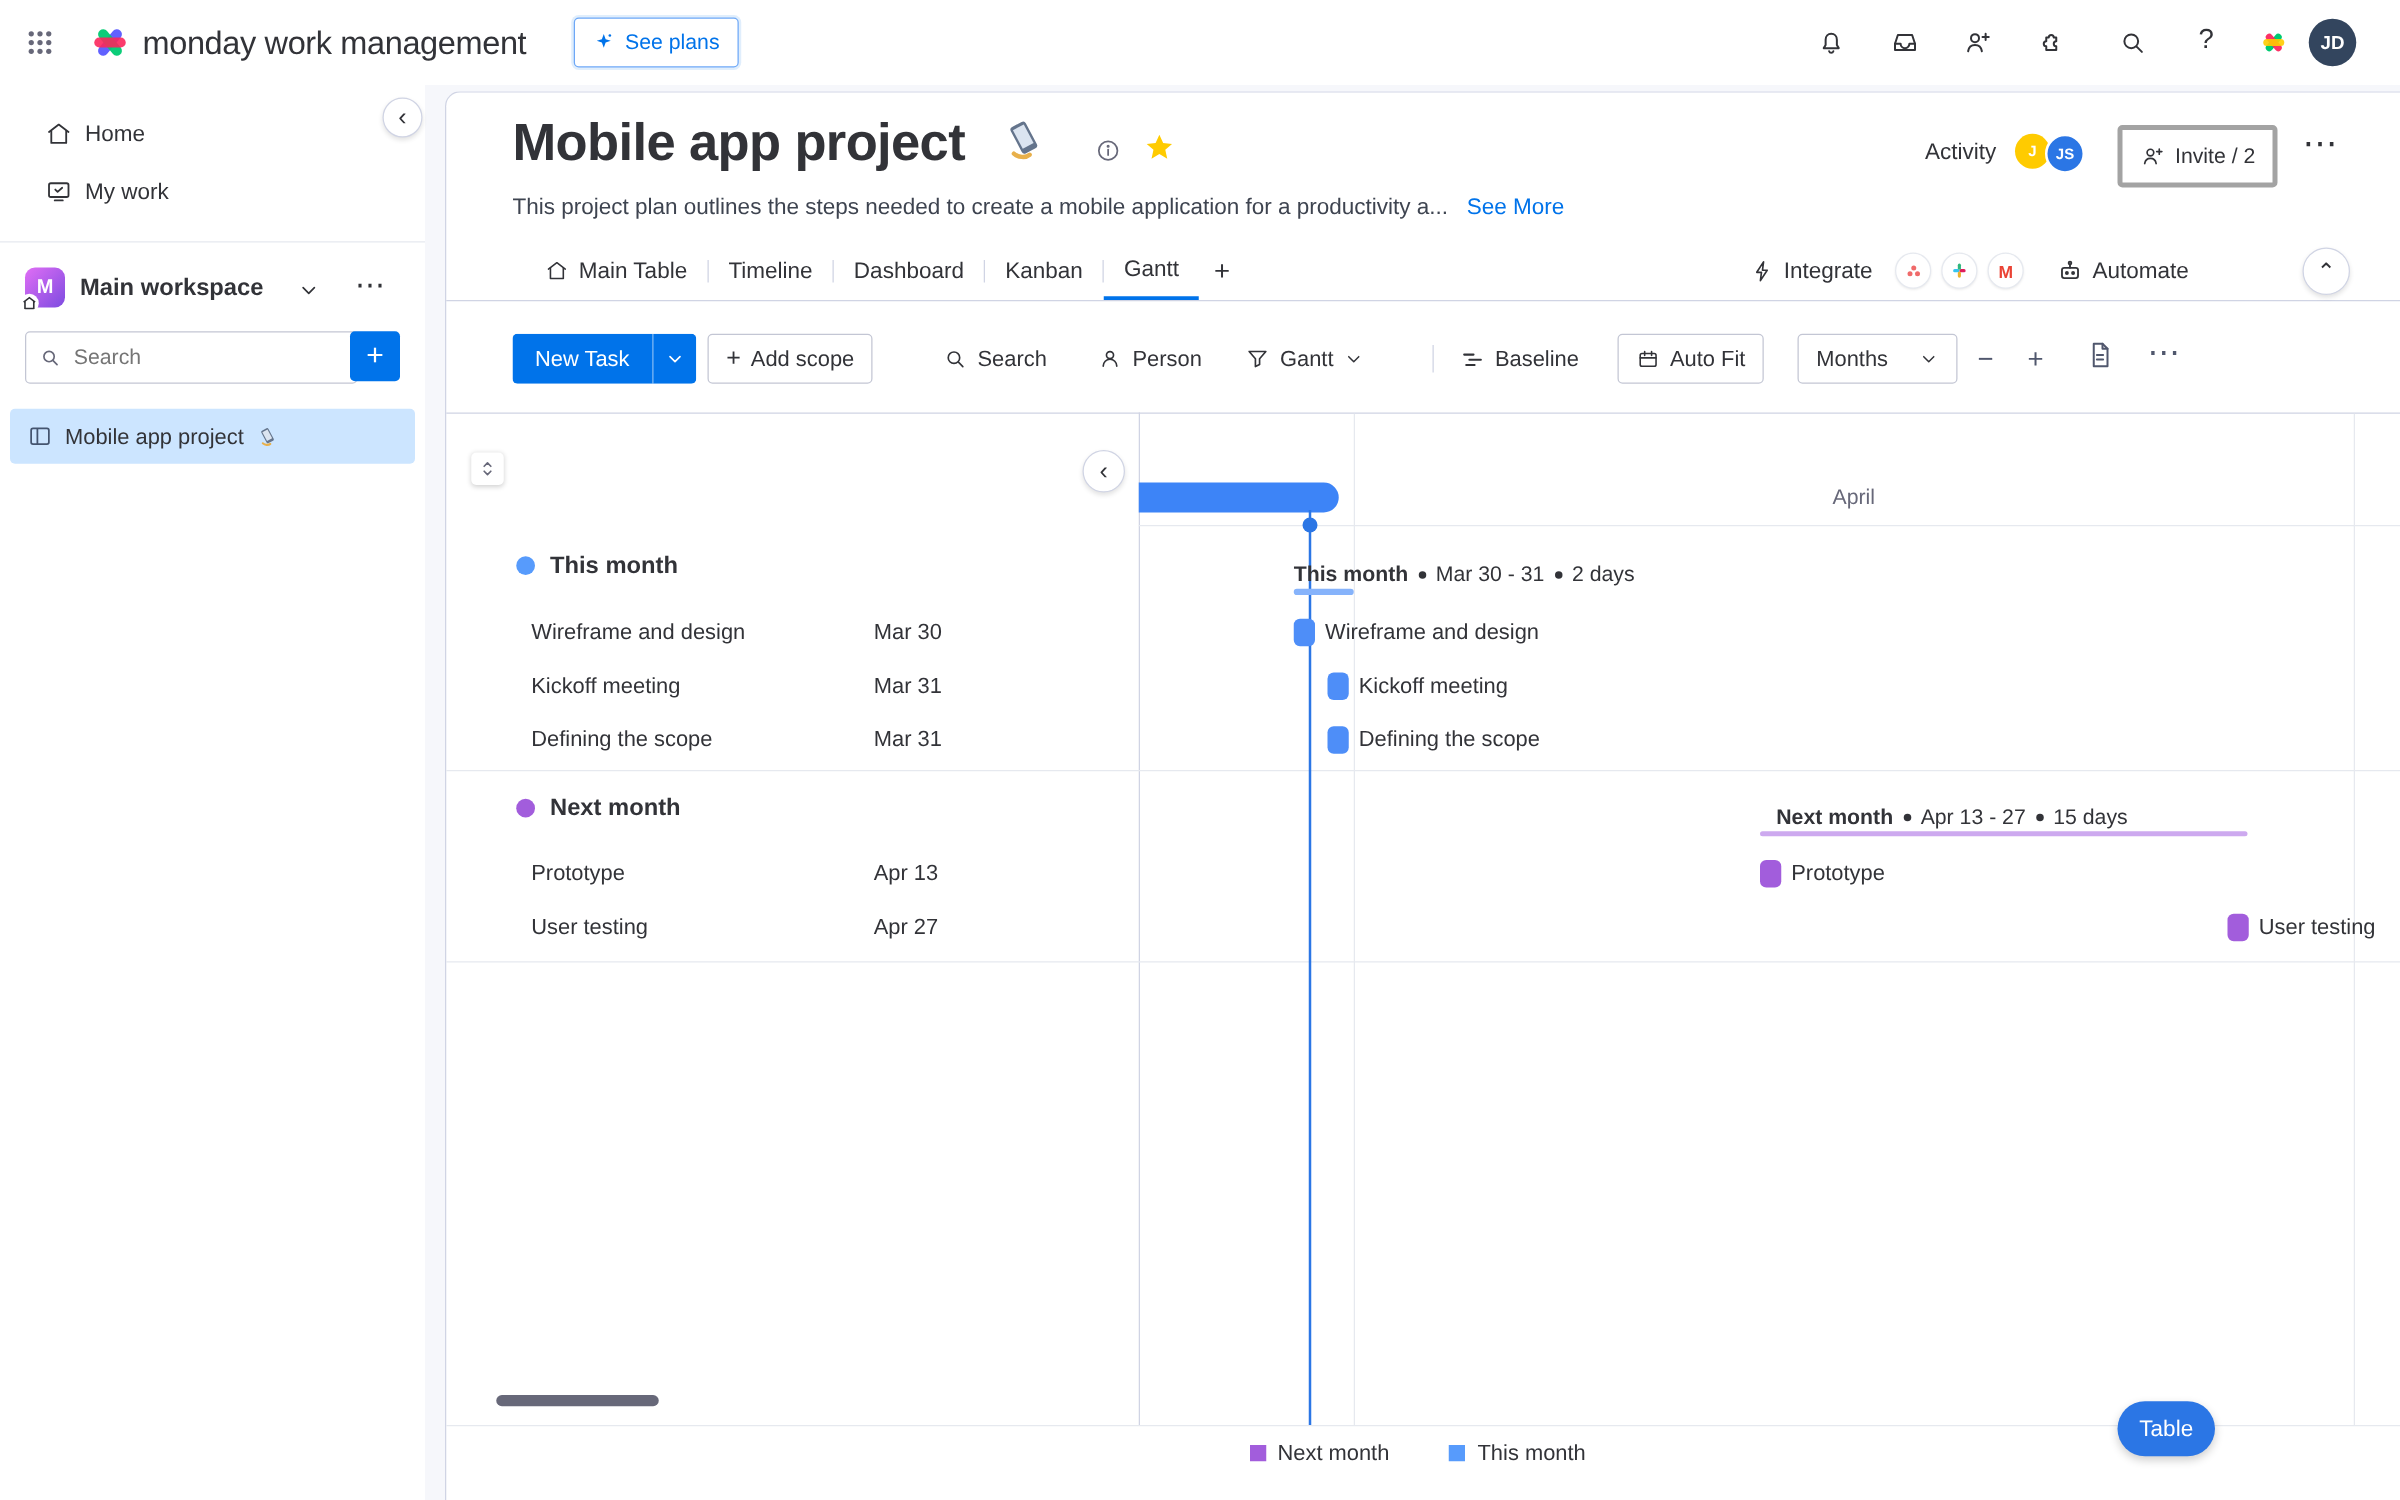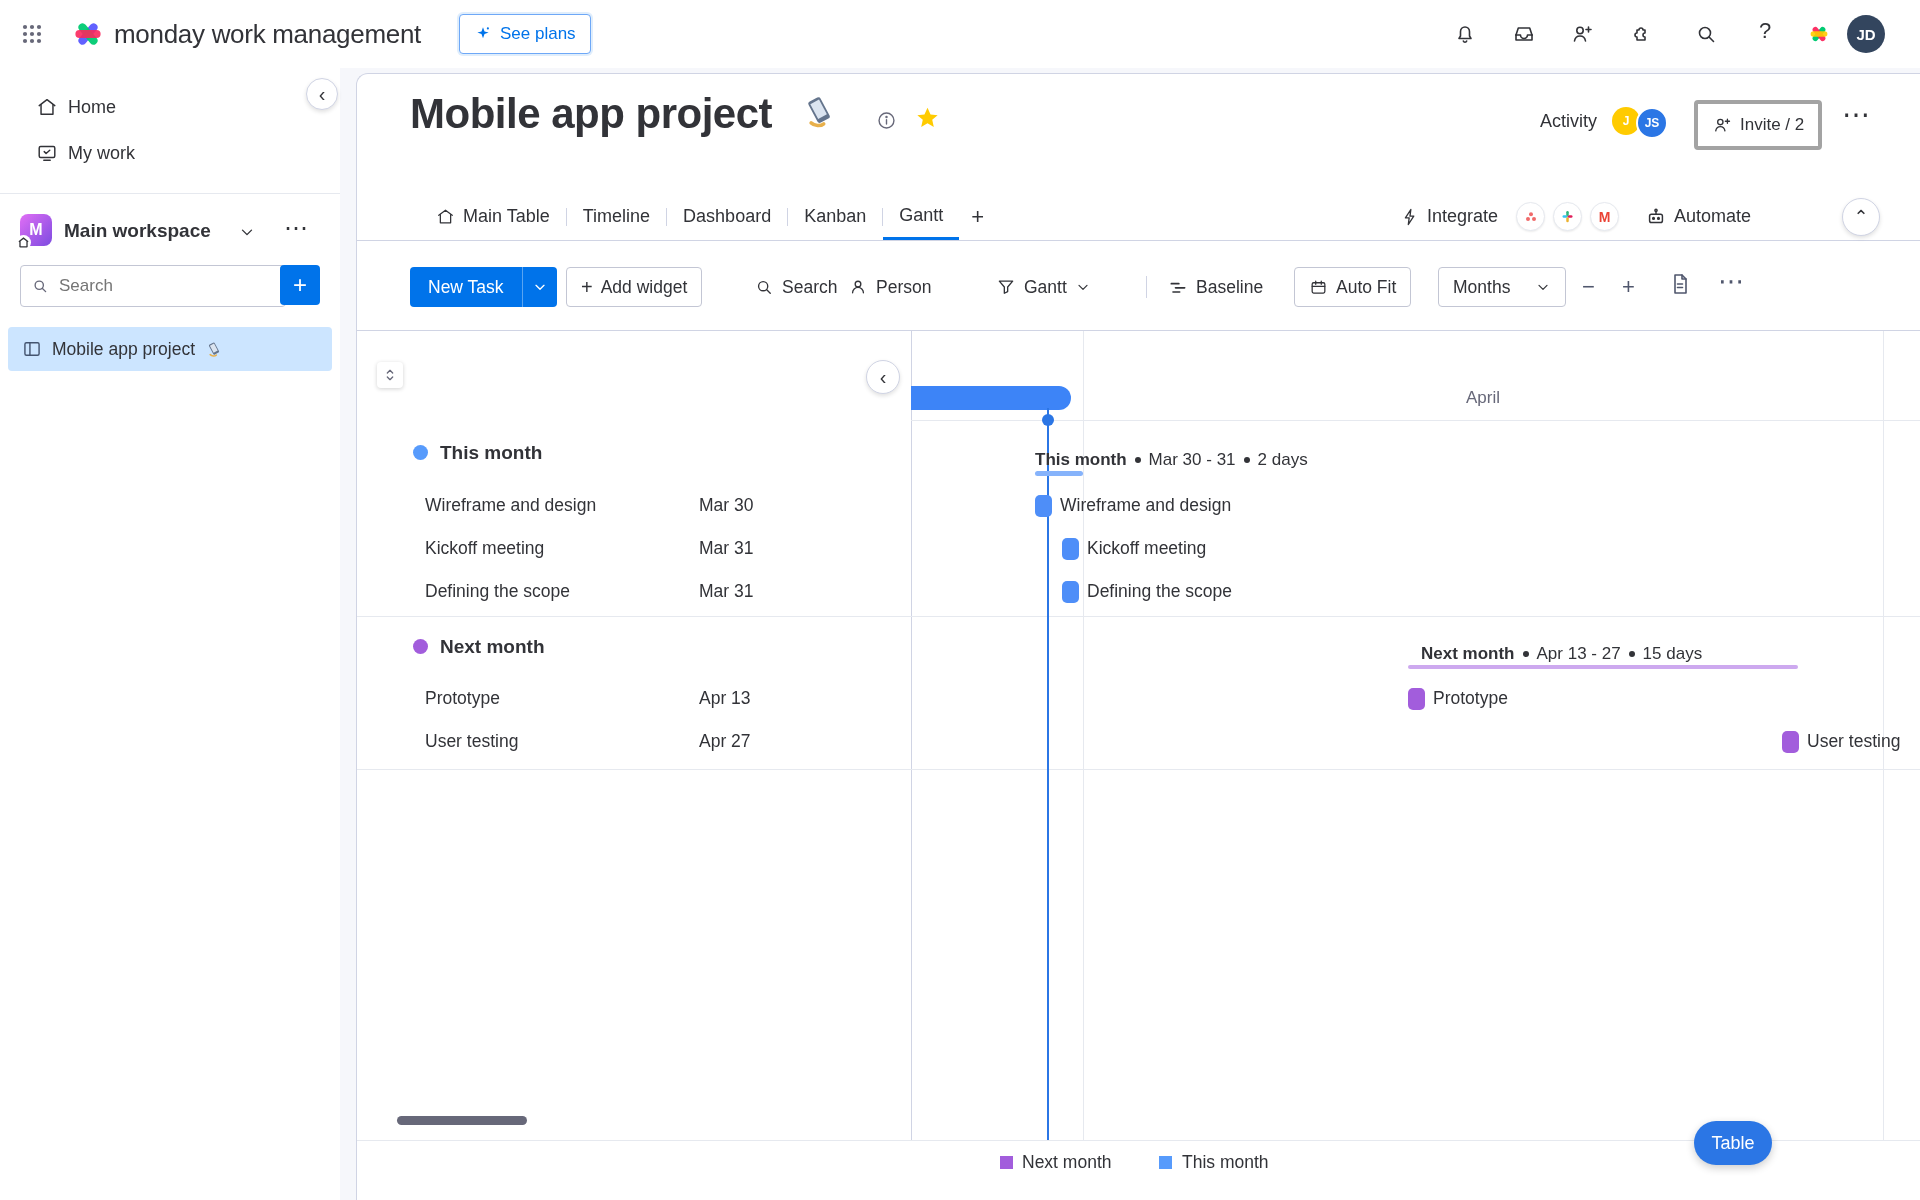--- a/index.html
+++ b/index.html
@@ -235,20 +235,24 @@
   <div class="abs hdrbtn" style="left:1694px;top:100px">
     <svg width="20" height="20" viewBox="0 0 24 24" fill="none" stroke="#323338" stroke-width="1.6" stroke-linecap="round" stroke-linejoin="round">
         <circle cx="10" cy="8.5" r="3.2"></circle>
         <path d="M4.5 19c.5-3.2 2.8-5 5.5-5s5 1.8 5.5 5"></path>
         <path d="M18.5 5v5M16 7.5h5"></path>
       </svg>
     <span>Invite / 2</span>
   </div>
   <div class="abs" style="left:1842px;top:98px;font-size:28px;color:#323338">⋯</div>
 
+  <div class="abs desc nowrap" style="left:410px;top:155px">
+    <span>This project plan outlines the steps needed to create a mobile application for a productivity a...</span>
+    <span class="link" style="margin-left:10px">See More</span>
+  </div>
 
   <div class="abs" style="left:357px;top:240px;width:1563px;height:1px;background:#d0d4e4"></div>
   <div class="abs row" style="left:420px;top:193px;height:47px">
     <div class="tab">
       <svg width="19" height="19" viewBox="0 0 24 24" fill="none" stroke="#323338" stroke-width="1.6" stroke-linecap="round" stroke-linejoin="round">
           <path d="M3.5 10.5L12 4l8.5 6.5"></path>
           <path d="M5.5 9.5V20h13V9.5"></path>
         </svg>
       <span>Main Table</span>
     </div>
@@ -319,30 +323,30 @@
         <span>New Task</span>
       </div>
     <div class="caret">
       <svg width="16" height="16" viewBox="0 0 24 24" fill="none" stroke="#fff" stroke-width="2" stroke-linecap="round" stroke-linejoin="round">
           <path d="M6 9.5l6 6 6-6"></path>
         </svg>
     </div>
   </div>
   <div class="abs outline" style="left:566px;top:267px">
     <span style="font-size:20px">+</span>
-    <span>Add widget</span>
+    <span>Add scope</span>
   </div>
   <div class="abs ghost" style="left:748px;top:267px">
     <svg width="20" height="20" viewBox="0 0 24 24" fill="none" stroke="#323338" stroke-width="1.6" stroke-linecap="round">
         <circle cx="11" cy="11" r="5.5"></circle>
         <path d="M15.3 15.3L19.5 19.5"></path>
       </svg>
     <span>Search</span>
   </div>
-  <div class="abs ghost" style="left:842px;top:267px">
+  <div class="abs ghost" style="left:872px;top:267px">
     <svg width="20" height="20" viewBox="0 0 24 24" fill="none" stroke="#323338" stroke-width="1.6" stroke-linecap="round">
         <circle cx="12" cy="8.5" r="3.4"></circle>
         <path d="M5.5 19a6.5 6.5 0 0 1 13 0"></path>
       </svg>
     <span>Person</span>
   </div>
   <div class="abs ghost" style="left:990px;top:267px">
     <svg width="20" height="20" viewBox="0 0 24 24" fill="none" stroke="#323338" stroke-width="1.6" stroke-linecap="round" stroke-linejoin="round">
         <path d="M4 5h16l-6 7v5.5l-4 2V12z"></path>
       </svg>

